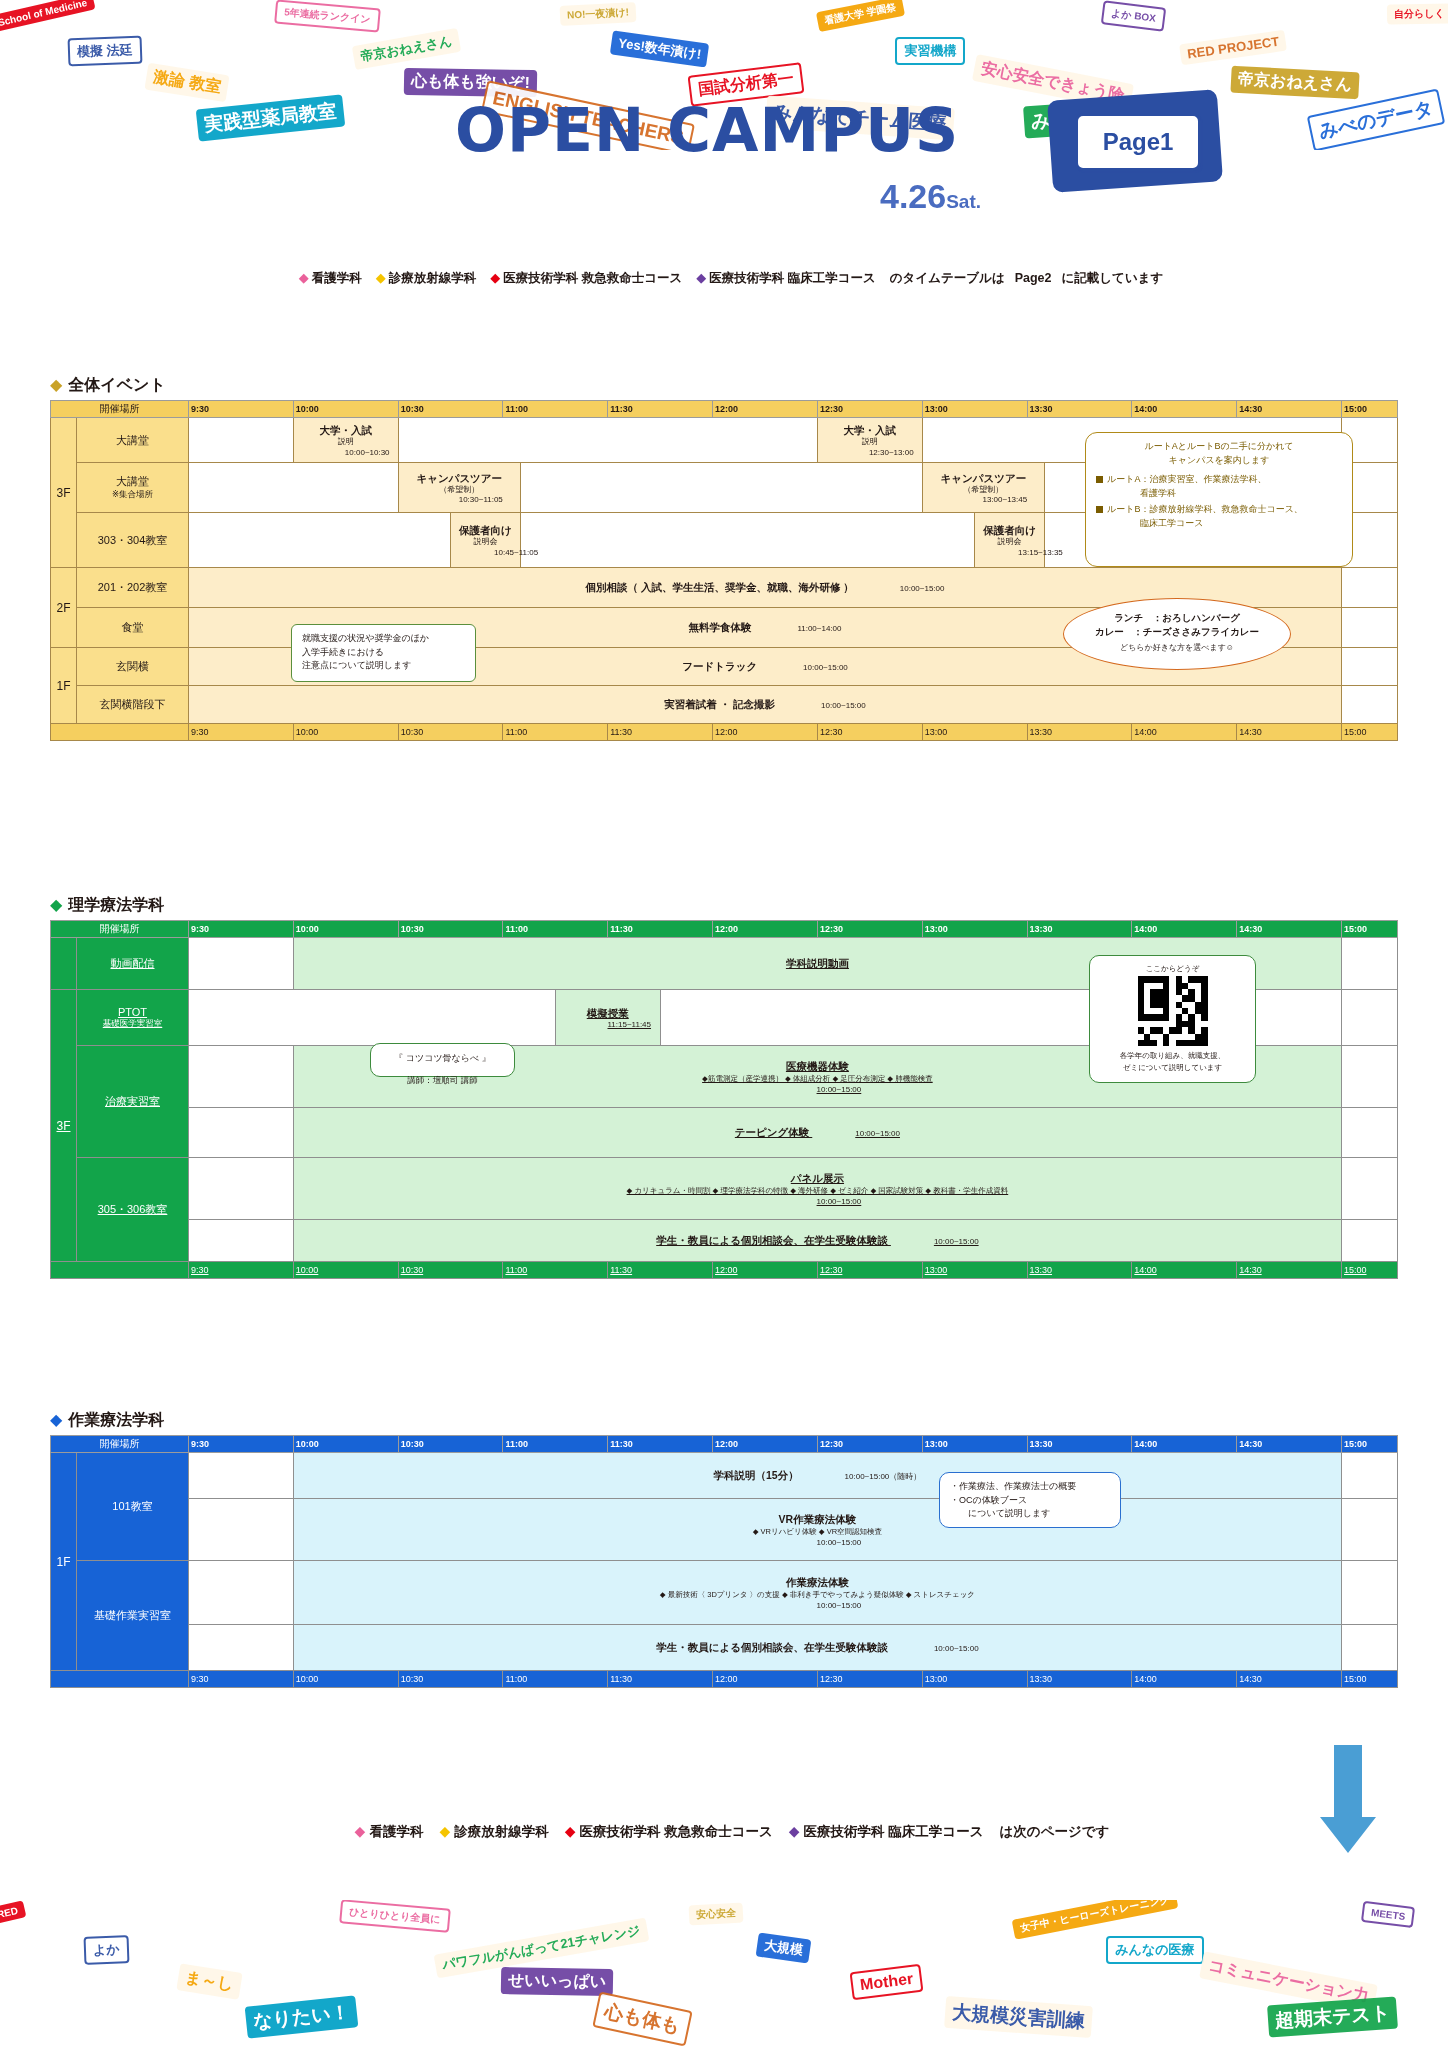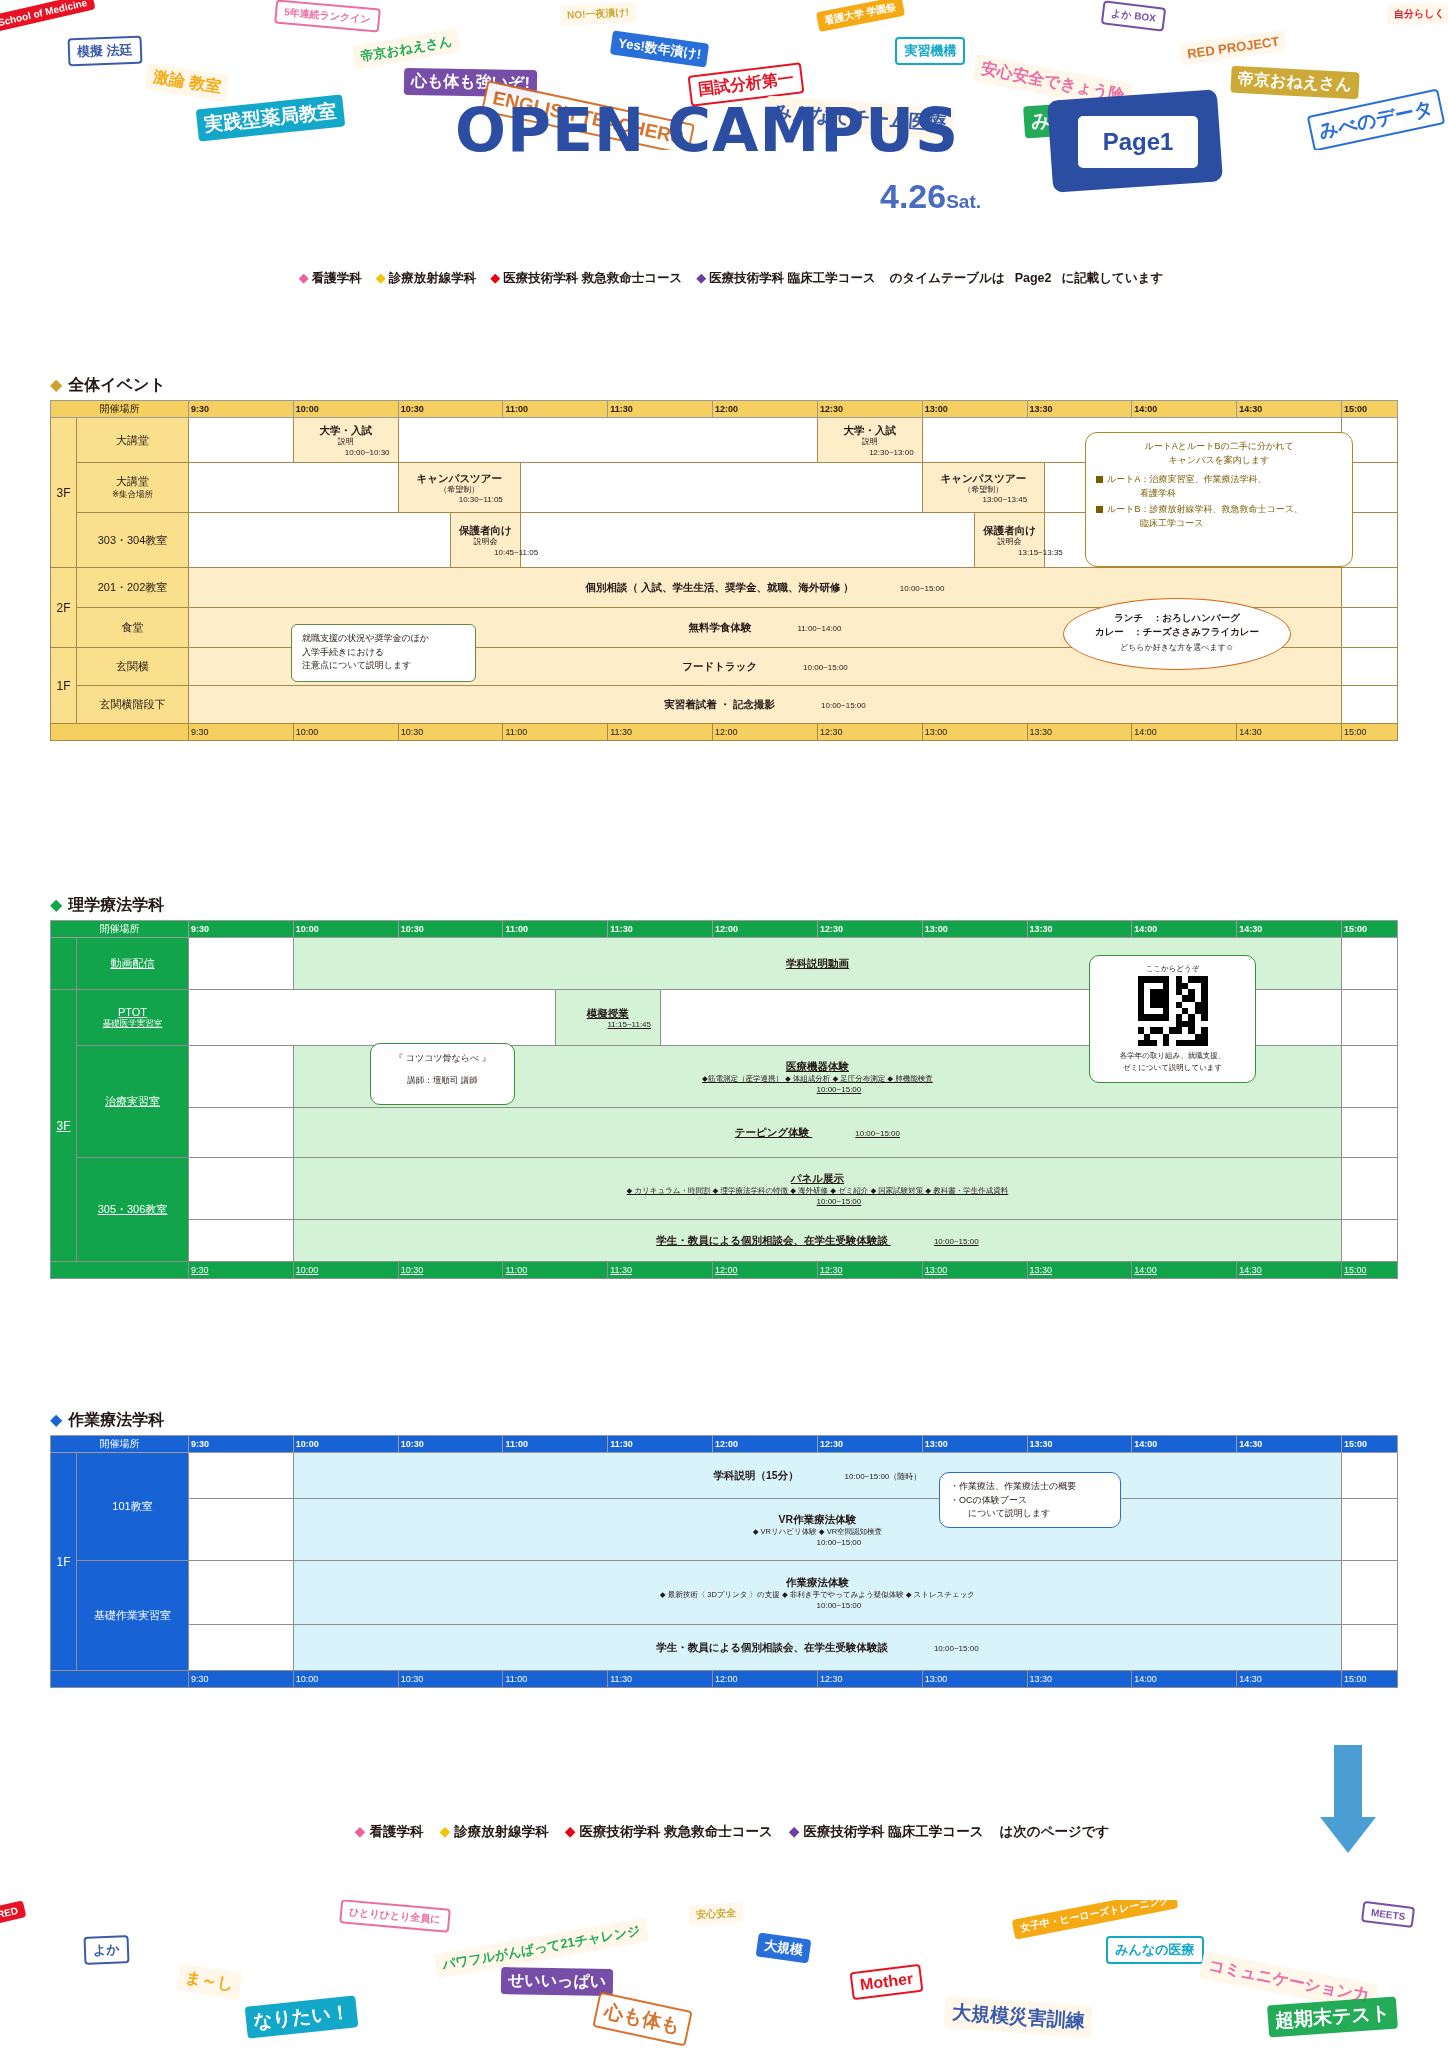--- a/index.html
+++ b/index.html
@@ -536,21 +536,21 @@
         <td class="hdr timehdr" colspan="6" style="background:#12a44a;color:#ffffff">12:30</td>
         <td class="hdr timehdr" colspan="6" style="background:#12a44a;color:#ffffff">13:00</td>
         <td class="hdr timehdr" colspan="6" style="background:#12a44a;color:#ffffff">13:30</td>
         <td class="hdr timehdr" colspan="6" style="background:#12a44a;color:#ffffff">14:00</td>
         <td class="hdr timehdr" colspan="6" style="background:#12a44a;color:#ffffff">14:30</td>
         <td class="hdr timehdr" style="background:#12a44a;color:#ffffff">15:00</td>
       </tr>
     </tbody>
   </table>
 
-<div class="callout co-pt" style="left:370px;top:1043px;width:145px;height:62px;padding-top:8px;">
+<div class="callout co-pt" style="left:370px;top:1043px;width:145px;height:34px;padding-top:8px;">
   <div style="font-size:9px;">『 コツコツ骨ならべ 』</div>
   <div style="font-size:8.5px;margin-top:8px;">講師：壇順司 講師</div>
 </div>
 
 <div class="callout co-qr" style="left:1089px;top:955px;width:167px;height:128px;">
   <div style="font-size:7.5px;">ここからどうぞ</div>
   <div class="qr" id="qr-grid">
       <i></i>
       <i></i>
       <i></i>

